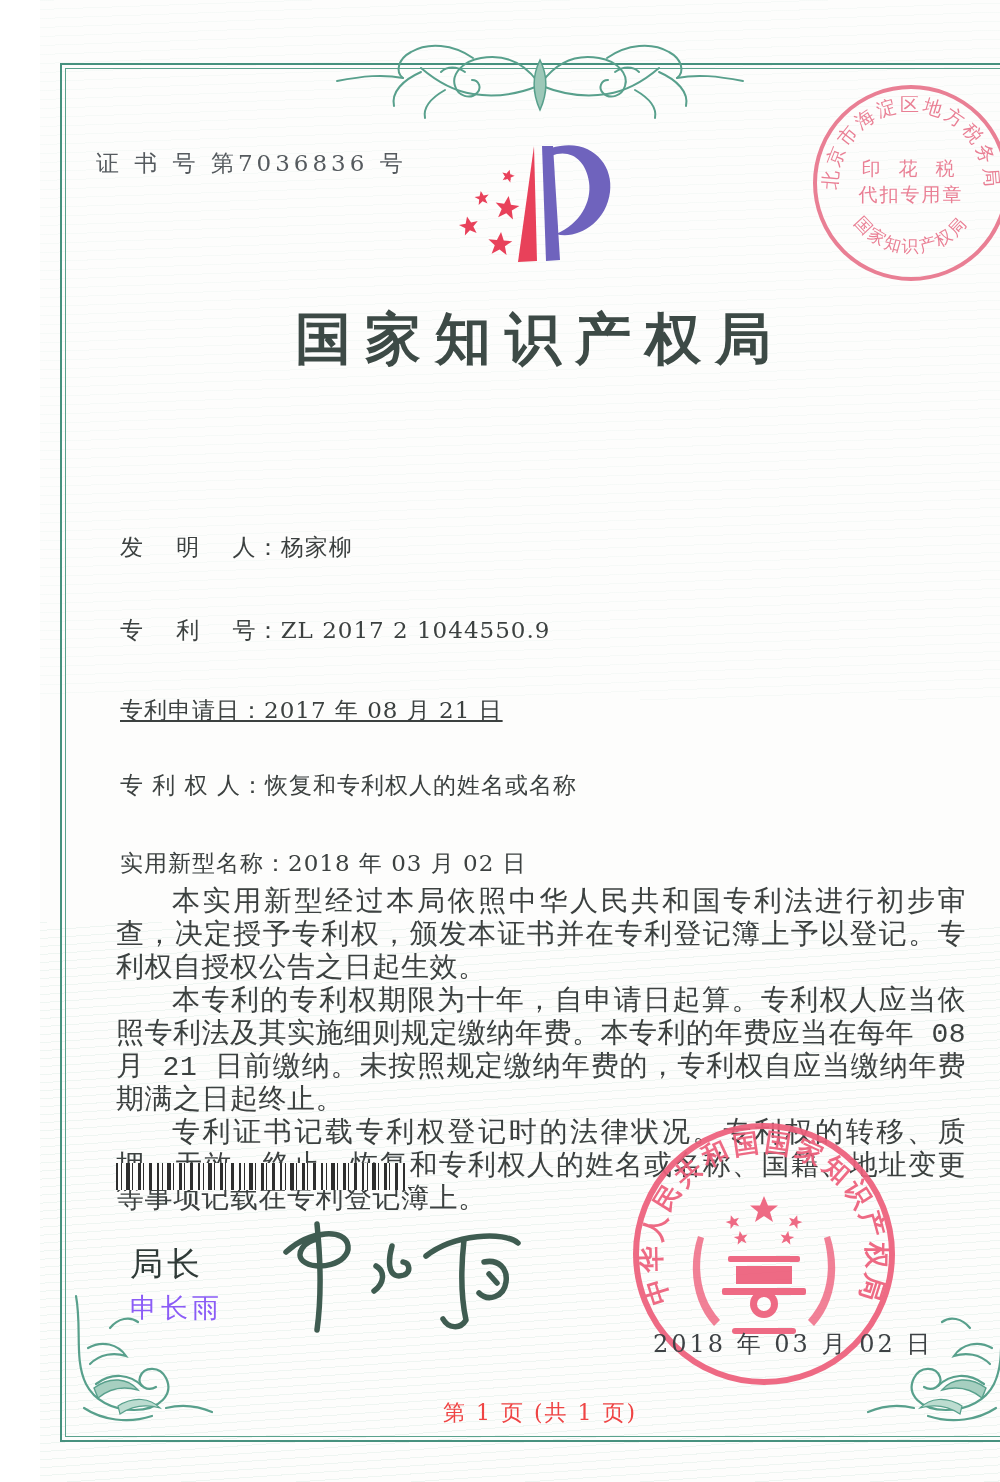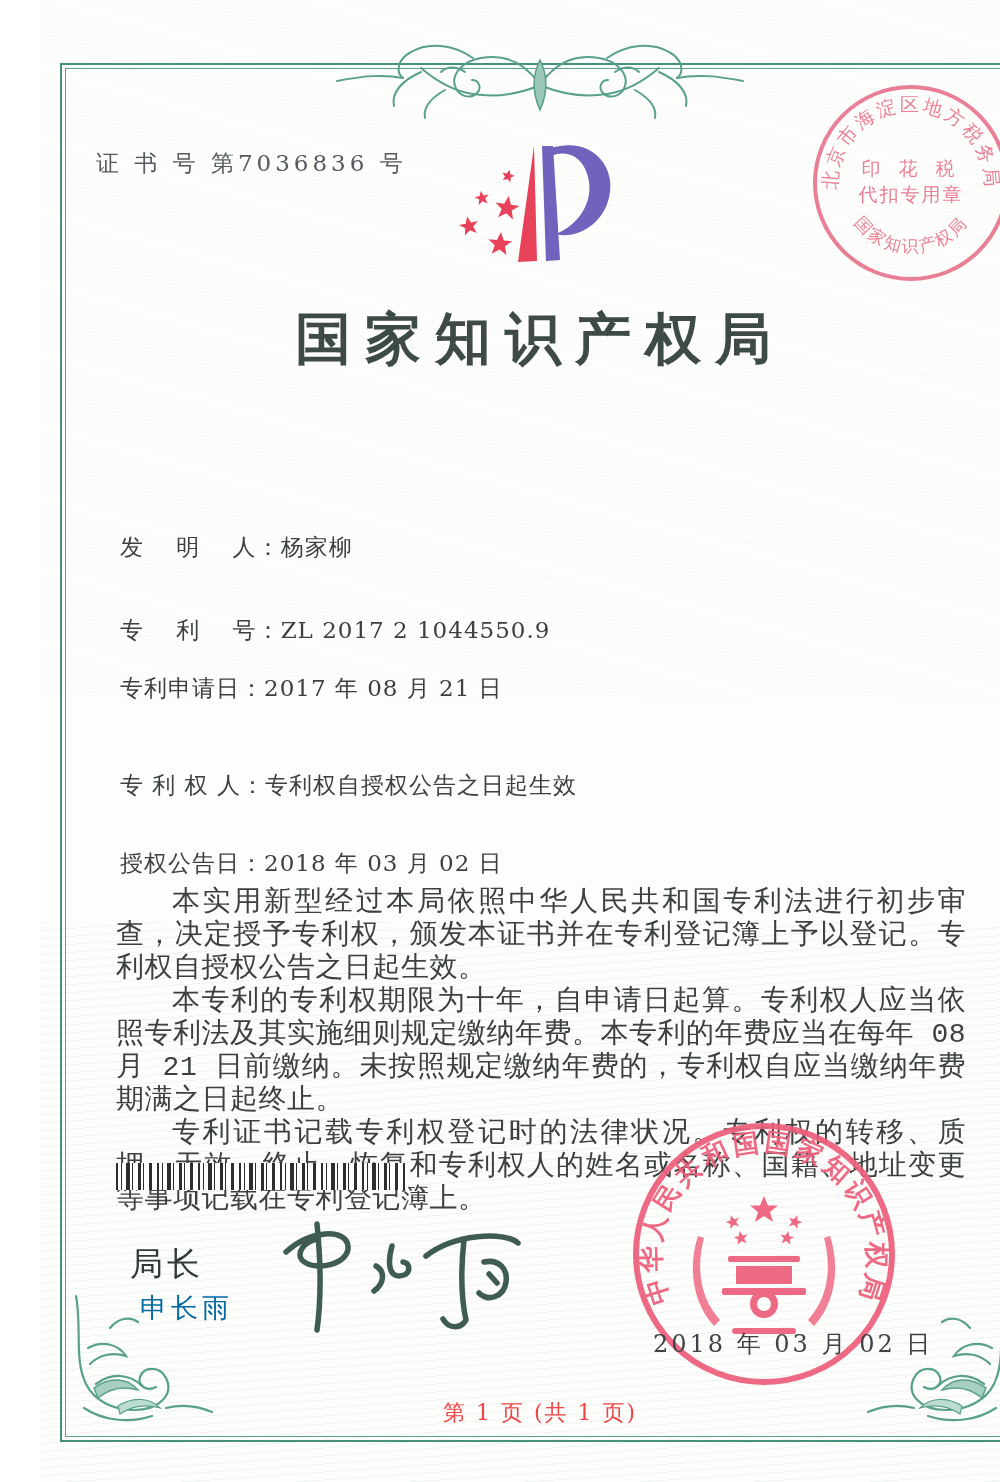--- a/index.html
+++ b/index.html
@@ -36,21 +36,21 @@
   .title{
     position:absolute; left:0; right:0; top:302px; z-index:3;
     text-align:center; font-size:56px; font-weight:bold;
     letter-spacing:14px; color:#3d4a46;
   }
   .field{
     position:absolute; left:80px; right:70px; z-index:3;
     font-size:23px; letter-spacing:1px; white-space:nowrap;
   }
   .f0{top:446px;} .f1{top:532px;} .f2{top:615px;}
-  .f3{top:673px;} .f4{top:770px;} .f5{top:848px;}
+  .f3{top:695px;text-decoration:underline;} .f4{top:770px;} .f5{top:848px;}
   .body-text{
     position:absolute; left:76px; right:74px; top:886px; z-index:3;
   }
   .body-text p{
     margin:0; font-size:28px; line-height:33px;
     text-align:justify; text-indent:2em; letter-spacing:0.5px;font-family:Liberation Mono, monospace;
   }
   .barcode{
     position:absolute; left:76px; top:1163px; width:292px; height:27px; z-index:3;
     background:repeating-linear-gradient(90deg,
@@ -61,23 +61,23 @@
       #2e2e2e 22px 25px, #fdfdfc 25px 27px,
       #2e2e2e 27px 28px, #fdfdfc 28px 33px,
       #2e2e2e 33px 36px, #fdfdfc 36px 41px);
   }
   .director-title{
     position:absolute; left:90px; top:1242px; z-index:3;
     font-family:"DejaVu Sans","Liberation Sans",sans-serif;
     font-size:33px; color:#303b38; letter-spacing:4px;
   }
   .director-name{
-    position:absolute; left:100px; top:1290px; z-index:3;
+    position:absolute; left:90px; top:1290px; z-index:3;
     font-family:"DejaVu Sans","Liberation Sans",sans-serif;
-    font-size:27px; color:#0369a1; letter-spacing:4px;
+    font-size:27px; color:#8b5cf6; letter-spacing:4px;
   }
   .signature{ position:absolute; left:218px; top:1212px; z-index:3; }
   .big-seal{ position:absolute; left:588px; top:1118px; z-index:4; opacity:0.93; }
   .seal-date{
     position:absolute; left:613px; top:1328px; z-index:5;
     font-size:24px; letter-spacing:3px; color:#3e4245;
   }
   .footer{
     position:absolute; left:0; right:0; top:1398px; z-index:3;
     text-align:center; font-size:22px; letter-spacing:2px; color:#ef4444;
@@ -189,24 +189,24 @@
   <div class="field f1">
     <span>发　 明 　人：</span><span>杨家柳</span>
   </div>
   <div class="field f2">
     <span>专　 利 　号：</span><span>ZL 2017 2 1044550.9</span>
   </div>
   <div class="field f3">
     <span>专利申请日：</span><span>2017 年 08 月 21 日</span>
   </div>
   <div class="field f4">
-    <span>专 利 权 人：</span><span>专利权自授权公告之日起生效</span>
+    <span>专 利 权 人：</span><span>恢复和专利权人的姓名或名称</span>
   </div>
   <div class="field f5">
-    <span>授权公告日：</span><span>2018 年 03 月 02 日</span>
+    <span>实用新型名称：</span><span>2018 年 03 月 02 日</span>
   </div>
 
   <div class="body-text">
     <p>本实用新型经过本局依照中华人民共和国专利法进行初步审查，决定授予专利权，颁发本证书并在专利登记簿上予以登记。专利权自授权公告之日起生效。</p>
     <p>本专利的专利权期限为十年，自申请日起算。专利权人应当依照专利法及其实施细则规定缴纳年费。本专利的年费应当在每年 08 月 21 日前缴纳。未按照规定缴纳年费的，专利权自应当缴纳年费期满之日起终止。</p>
     <p>专利证书记载专利权登记时的法律状况。专利权的转移、质押、无效、终止、恢复和专利权人的姓名或名称、国籍、地址变更等事项记载在专利登记簿上。</p>
   </div>
 
   <div class="barcode"></div>
 

